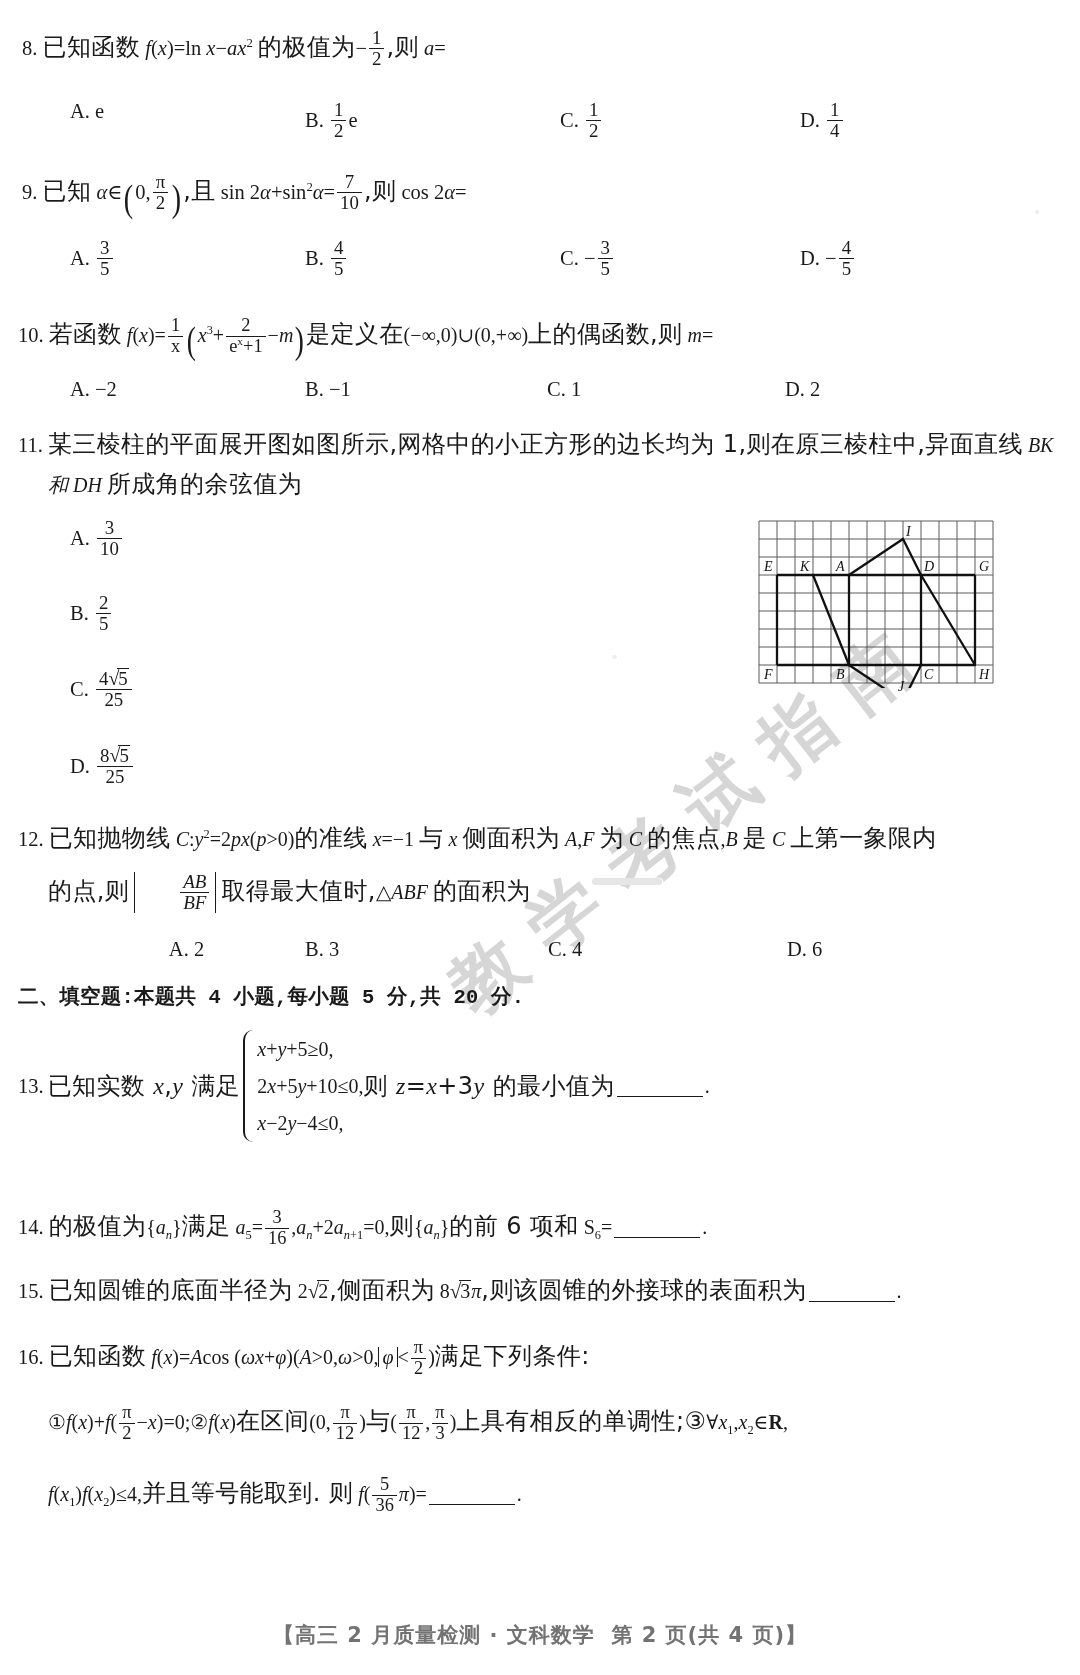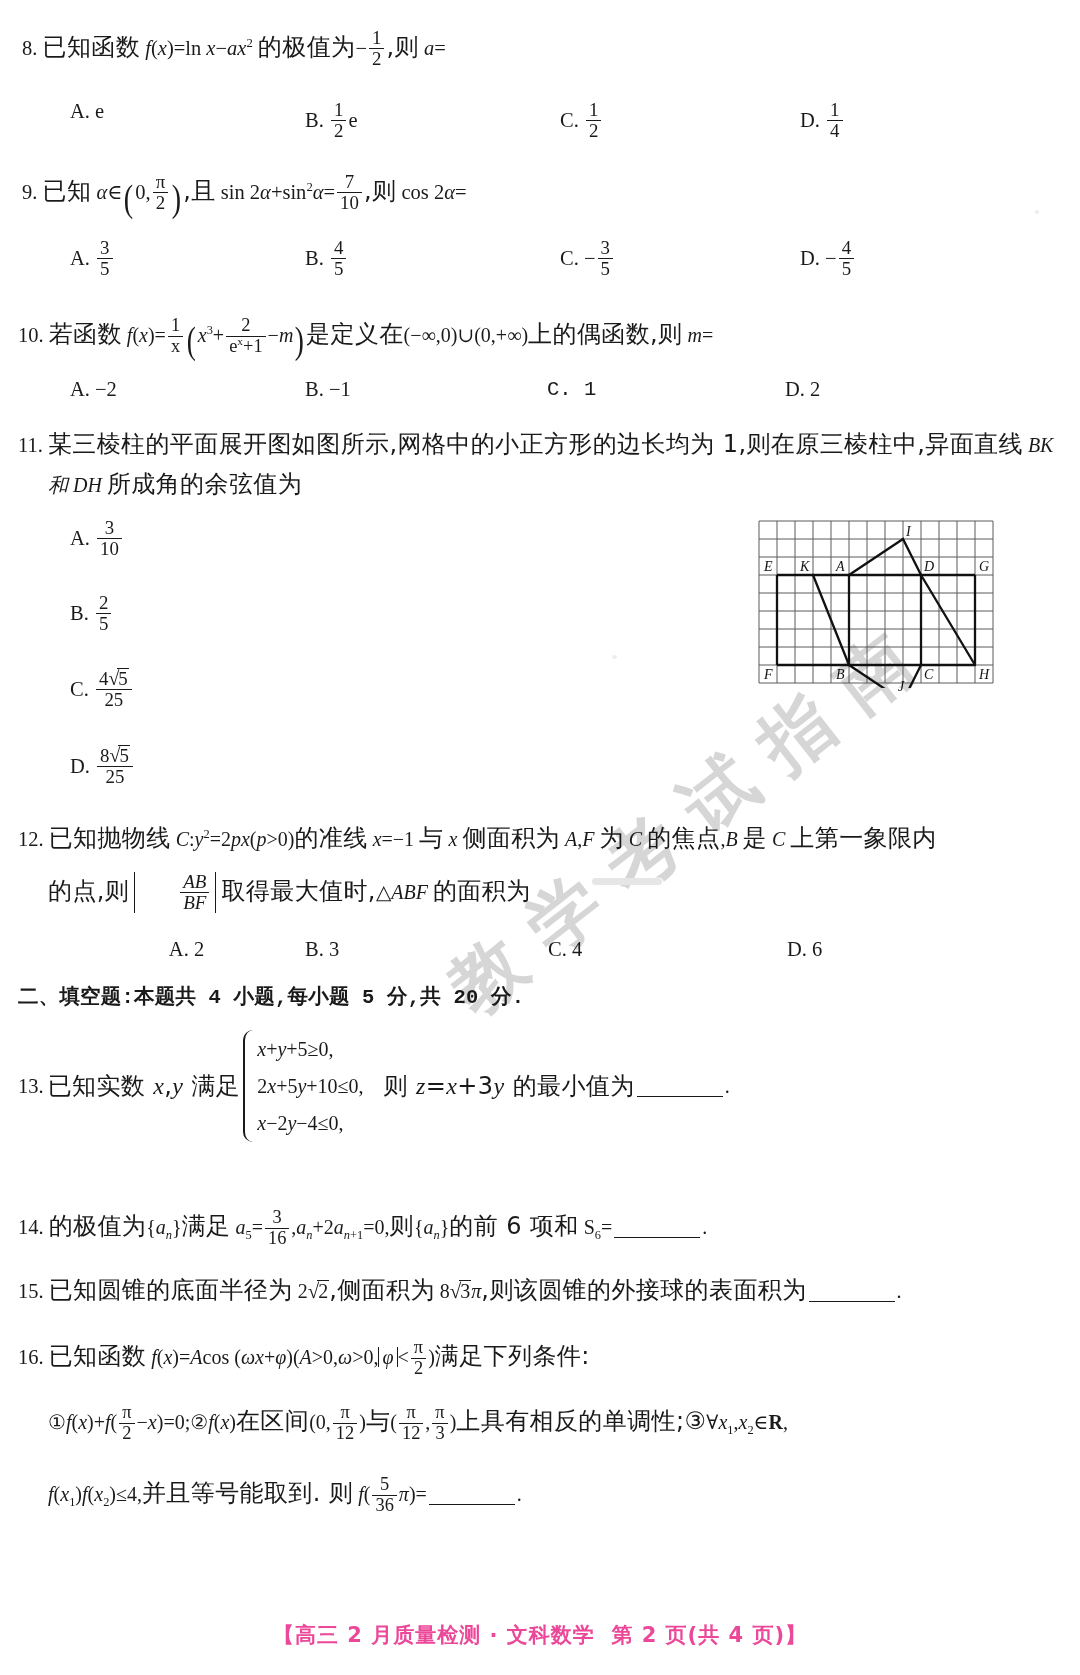--- a/index.html
+++ b/index.html
@@ -69,21 +69,21 @@
 
   
   .footer {
     position:absolute; left:0; right:0; bottom:26px;
     text-align:center;
   }
   .footer-inner {
     display:inline-block;
     font-family:"DejaVu Sans","Liberation Sans",sans-serif;
     font-weight:bold; font-size:21px; letter-spacing:1px;
-    color:#ec4899;
+    color:#737373;
   }
   .footer-inner .brk { font-weight:bold; }
   .scan-speck { position:absolute; background:#ededed; border-radius:50%; }
 </style>
 </head>
 <body>
 
 <div class="page">
 
   <div class="watermark" style="left:430px; top:960px; font-size:72px; letter-spacing:26px;">教学考试指南</div>
@@ -155,21 +155,21 @@
 
   <div class="opts" style="position:absolute; left:70px; top:378px; width:990px;">
     <div class="opt" style="width:235px;">
       <span>A.</span>
       <span>−2</span>
     </div>
     <div class="opt" style="width:242px;">
       <span>B.</span>
       <span>−1</span>
     </div>
-    <div class="opt" style="width:238px;font-family:Liberation Mono, monospace;">
+    <div class="opt" style="width:238px;">
       <span>C.</span>
       <span>1</span>
     </div>
     <div class="opt">
       <span>D.</span>
       <span>2</span>
     </div>
   </div>
 
   <div class="q" style="position:absolute; left:18px; top:432px; width:1055px; font-size:20px;">
@@ -303,21 +303,21 @@
   <div style="position:absolute; left:18px; top:1030px; width:1040px; font-size:20px;">
     <div style="display:flex; align-items:center;">
       <span class="num" style="margin-right:4px;">13.</span>
       <span class="cn" style="white-space:nowrap;">已知实数&nbsp;<span class="it">x</span>,<span class="it">y</span>&nbsp;满足</span>
       <span style="display:inline-block; width:12px; height:112px; border-left:2px solid #1a1a1a; border-top-left-radius:10px; border-bottom-left-radius:10px; margin:0 2px 0 3px;"></span>
       <span style="display:inline-block; line-height:1.85;">
         <span style="display:block;"><span class="it">x</span>+<span class="it">y</span>+5≥0,</span>
         <span style="display:block;">2<span class="it">x</span>+5<span class="it">y</span>+10≤0,</span>
         <span style="display:block;"><span class="it">x</span>−2<span class="it">y</span>−4≤0,</span>
       </span>
-      <span class="cn" style="white-space:nowrap; margin-left:20px;">则&nbsp;<span class="it">z</span>=<span class="it">x</span>+3<span class="it">y</span>&nbsp;的最小值为</span>
+      <span class="cn" style="white-space:nowrap; margin-left:0;">则&nbsp;<span class="it">z</span>=<span class="it">x</span>+3<span class="it">y</span>&nbsp;的最小值为</span>
       <span class="blank-line"></span>
       <span>.</span>
     </div>
   </div>
 
   <div class="q" style="position:absolute; left:18px; top:1208px; font-size:20px;">
     <span class="num">14.</span>
     <span class="cn">的极值为</span>{<span class="it">a<sub>n</sub></span>}<span class="cn">满足</span>
     <span class="it">a</span><sub>5</sub>=<span class="frac"><span class="n">3</span><span class="d">16</span></span>,<span class="it">a<sub>n</sub></span>+2<span class="it">a<sub>n</sub></span><sub>+1</sub>=0,<span class="cn">则</span>{<span class="it">a<sub>n</sub></span>}<span class="cn">的前 6 项和</span>
     <span class="rm">S</span><sub>6</sub>=<span class="blank-line"></span><span>.</span>

